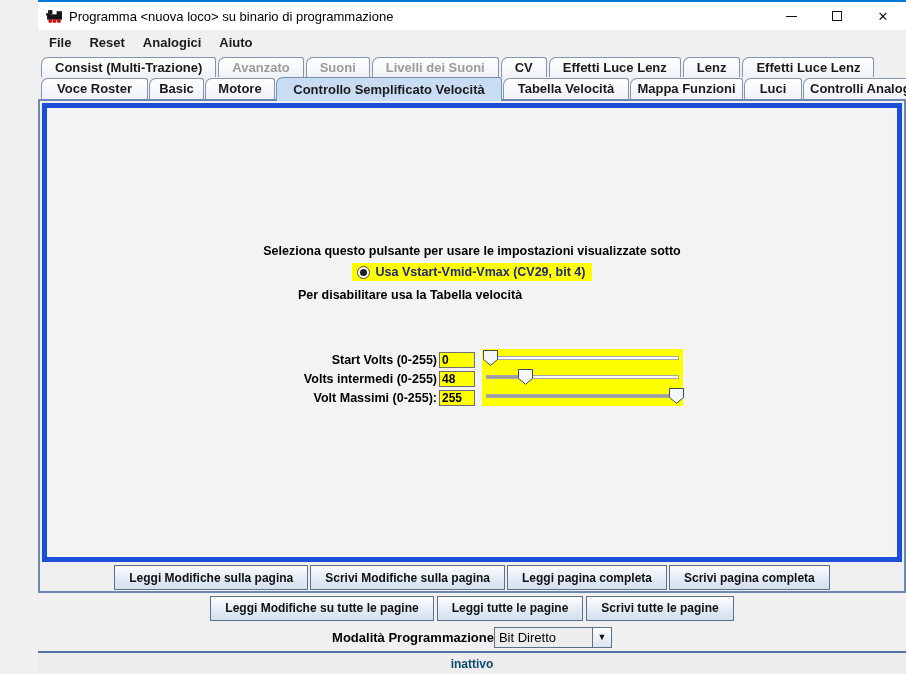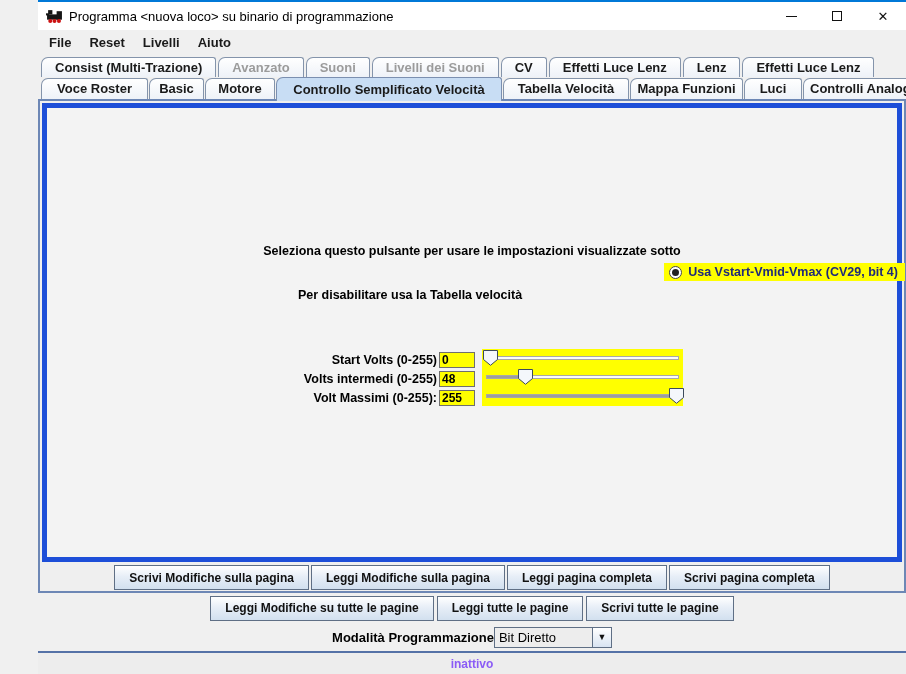--- a/index.html
+++ b/index.html
@@ -32,21 +32,21 @@
   .tabrow2 .tab { height:21px; line-height:20px; flex:1; text-align:center; padding:0 6px; }
   .tab.disabled { color:#9b9b9b;margin-top:13px; }
   .tab.selected { background:#c8ddf4; height:24px; line-height:23px; position:relative; z-index:2; margin-bottom:-2px; border-color:#7b8fb0; }
 
   
   .content-pane { height:494px; background:#efefef; border:2px solid #6d87b5; display:flex; flex-direction:column; }
   .inner-panel { margin:2px 2px 0 2px; height:459px; background:#f3f3f3; border:5px solid #1d4ed8; position:relative; }
 
   .line-instruction { position:absolute; top:136px; left:0; width:100%; text-align:center;
     font-size:12.5px; font-weight:bold; color:#000; }
-  .radio-row-wrap { position:absolute; top:155px; left:8px; width:100%; display:flex; justify-content:flex-end; }
+  .radio-row-wrap { position:absolute; top:155px; left:0; width:100%; display:flex; justify-content:center; }
   .radio-row { background:#ffff00; display:flex; align-items:center; padding:2px 7px 2px 5px; }
   .radio-outer { width:13px; height:13px; border-radius:50%; background:#fff; border:1px solid #4a4a4a;
     display:inline-flex; align-items:center; justify-content:center; margin-right:6px; }
   .radio-dot { width:7px; height:7px; border-radius:50%; background:#222; }
   .radio-label { font-size:12.5px; font-weight:bold; color:#1f2a7a; }
   .line-note { position:absolute; top:180px; left:0; width:100%; text-align:center; transform:translateX(-62px);
     font-size:12.5px; font-weight:bold; color:#000; }
 
   
   .slider-group { position:absolute; top:241px; left:0; width:100%; height:62px; }
@@ -71,21 +71,21 @@
   
   .mode-row { height:28px; display:flex; justify-content:center; align-items:center; background:#f0f0f0; }
   .mode-label { font-size:13px; font-weight:bold; color:#000; }
   .combo { display:flex; width:118px; height:21px; border:1px solid #5f6f85; background:#ededed; }
   .combo-text { flex:1; font-size:13px; color:#000; padding:2px 0 0 4px; white-space:nowrap; overflow:hidden; }
   .combo-arrow { width:19px; border-left:1px solid #5f6f85; background:linear-gradient(#ffffff,#d9e4f2);
     display:flex; align-items:center; justify-content:center; font-size:9px; color:#111; }
 
   .sep-line { height:2px; background:#5572a7; }
   .statusbar { flex:1; display:flex; align-items:center; justify-content:center; background:#ededed; }
-  .status-text { font-size:12px; font-weight:bold; color:#8b5cf6; }
+  .status-text { font-size:12px; font-weight:bold; color:#0c4a6e; }
 </style>
 </head>
 <body>
 
 <div class="window">
 
   <div class="titlebar">
     <svg class="app-icon" viewBox="0 0 16 16">
       <rect x="1" y="6" width="11" height="5" fill="#151515"></rect>
       <rect x="2" y="2" width="4" height="4" fill="#151515"></rect>
@@ -105,21 +105,21 @@
         </div>
       <div class="wc">
           <span class="wc-close-glyph">✕</span>
         </div>
     </div>
   </div>
 
   <div class="menubar">
     <span class="menu-item">File</span>
     <span class="menu-item">Reset</span>
-    <span class="menu-item">Livelli</span>
+    <span class="menu-item">Analogici</span>
     <span class="menu-item">Aiuto</span>
   </div>
 
   <div class="tabstrip">
     <div class="tabrow">
       <div class="tab">Consist (Multi-Trazione)</div>
       <div class="tab disabled">Avanzato</div>
       <div class="tab disabled">Suoni</div>
       <div class="tab disabled">Livelli dei Suoni</div>
       <div class="tab">CV</div>
@@ -194,22 +194,22 @@
             <svg class="thumb" viewBox="0 0 15 16" style="left: calc(100% - 14px);">
                 <path d="M0.5 0.5 H14.5 V9.5 L7.5 15.3 L0.5 9.5 Z" fill="#f4f7fb" stroke="#3c4a5c"></path>
               </svg>
           </div>
         </div>
       </div>
 
     </div>
 
     <div class="page-btn-row">
+      <button class="jbtn">Leggi Modifiche sulla pagina</button>
       <button class="jbtn">Scrivi Modifiche sulla pagina</button>
-      <button class="jbtn">Leggi Modifiche sulla pagina</button>
       <button class="jbtn">Leggi pagina completa</button>
       <button class="jbtn">Scrivi pagina completa</button>
     </div>
   </div>
 
   <div class="allpages-bar">
     <button class="jbtn">Leggi Modifiche su tutte le pagine</button>
     <button class="jbtn">Leggi tutte le pagine</button>
     <button class="jbtn">Scrivi tutte le pagine</button>
   </div>

